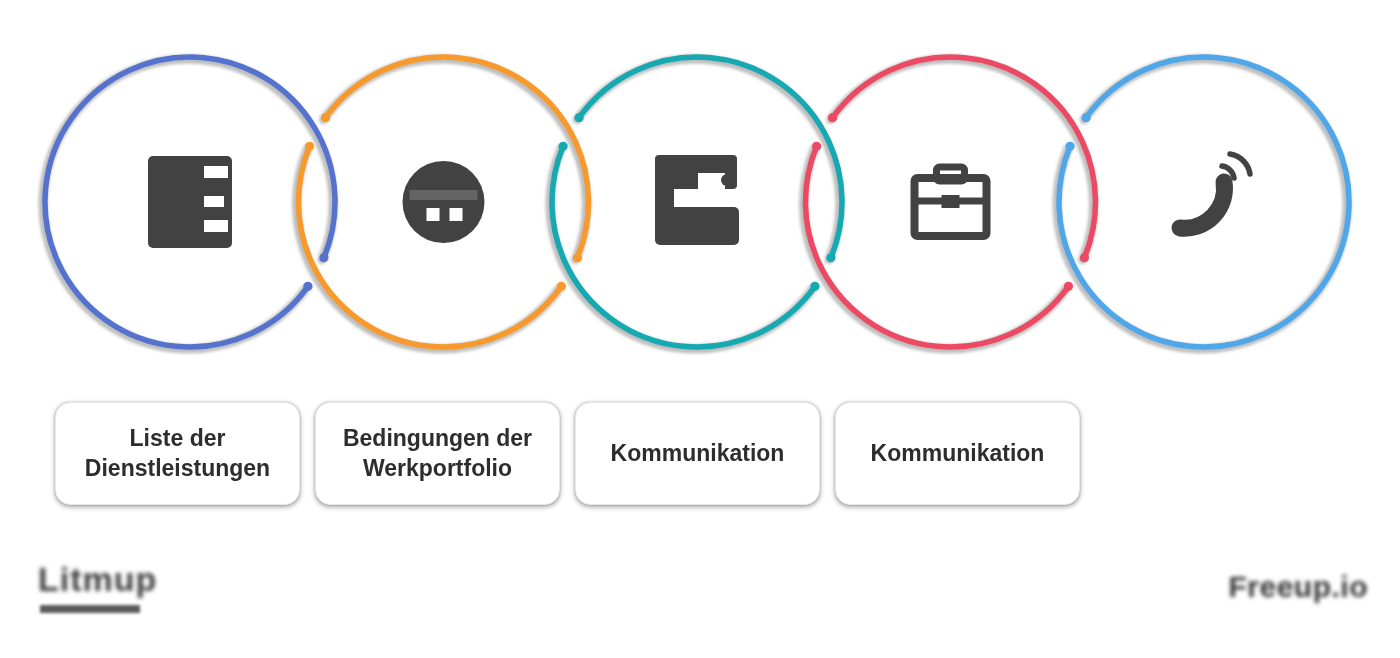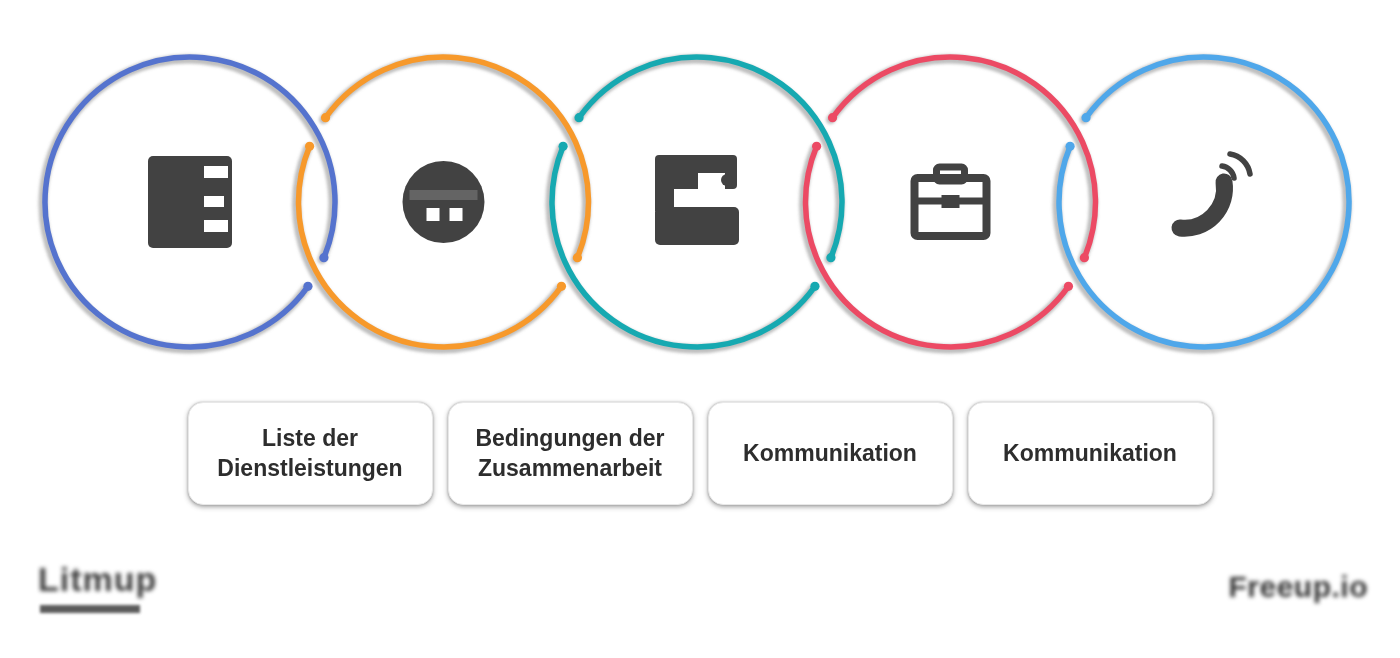--- a/index.html
+++ b/index.html
@@ -4,21 +4,21 @@
 <style>
   html,body{margin:0;padding:0;}
   body{
     width:1400px;height:658px;position:relative;overflow:hidden;
     background:#ffffff;
     font-family:"Liberation Sans", sans-serif;
   }
   #rings-svg{position:absolute;left:0;top:0;}
   .cards{
     position:absolute;left:55px;top:402px;width:1290px;
-    display:flex;gap:15px;justify-content:center;
+    display:flex;gap:15px;
   }
   .card{
     width:245px;height:103px;box-sizing:border-box;
     background:#ffffff;border:1px solid #e8e8e8;border-radius:15px;
     display:flex;align-items:center;justify-content:center;text-align:center;
     padding:8px 16px;
     font-size:23px;font-weight:bold;color:#2d2d2d;line-height:1.28;
     box-shadow:0 2px 5px rgba(55,55,55,.45), 0 0 2px rgba(55,55,55,.3);
   }
   .footer-left{
@@ -125,21 +125,21 @@
     <g class="icon" transform="translate(1204,202)" fill="#424242" style="color: rgb(66, 66, 66);">
       <path d="M -24 26 A 40 40 0 0 0 20 -20" fill="none" stroke="currentColor" stroke-width="17" stroke-linecap="round"></path>
       <path d="M 18 -36 a 14 14 0 0 1 12 12" fill="none" stroke="currentColor" stroke-width="5.5" stroke-linecap="round"></path>
       <path d="M 26 -48 a 24 24 0 0 1 20 20" fill="none" stroke="currentColor" stroke-width="5.5" stroke-linecap="round"></path>
     </g>
   </g>
 </svg>
 
 <div class="cards">
   <div class="card">Liste der Dienstleistungen</div>
-  <div class="card">Bedingungen der Zusammenarbeit</div>
+  <div class="card">Bedingungen der Werkportfolio</div>
   <div class="card">Kommunikation</div>
   <div class="card">Kommunikation</div>
 </div>
 
 <div class="footer-left">
   <div class="wordmark">Litmup</div>
   <div class="tagline-bar"></div>
 </div>
 
 <div class="footer-right">Freeup.io</div>

